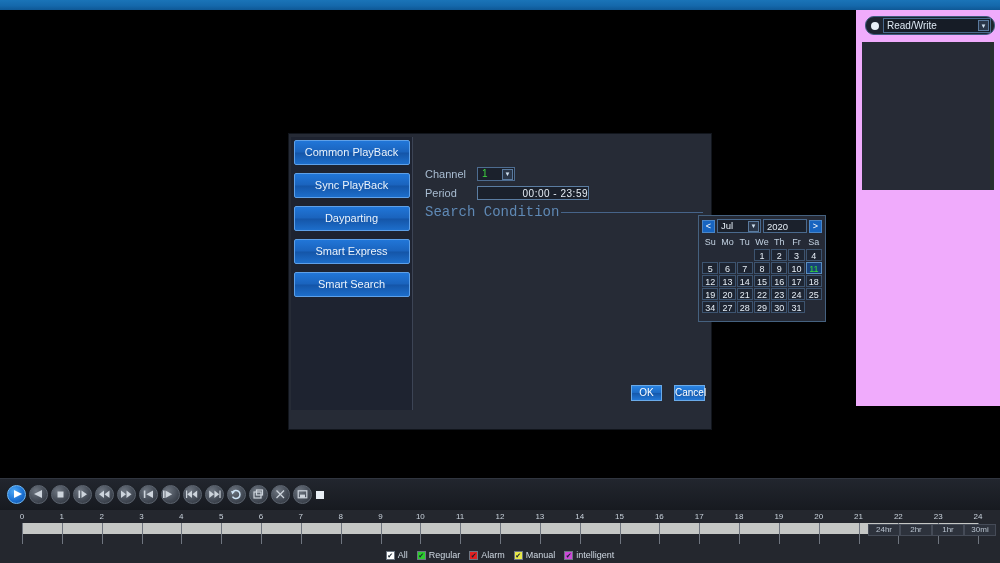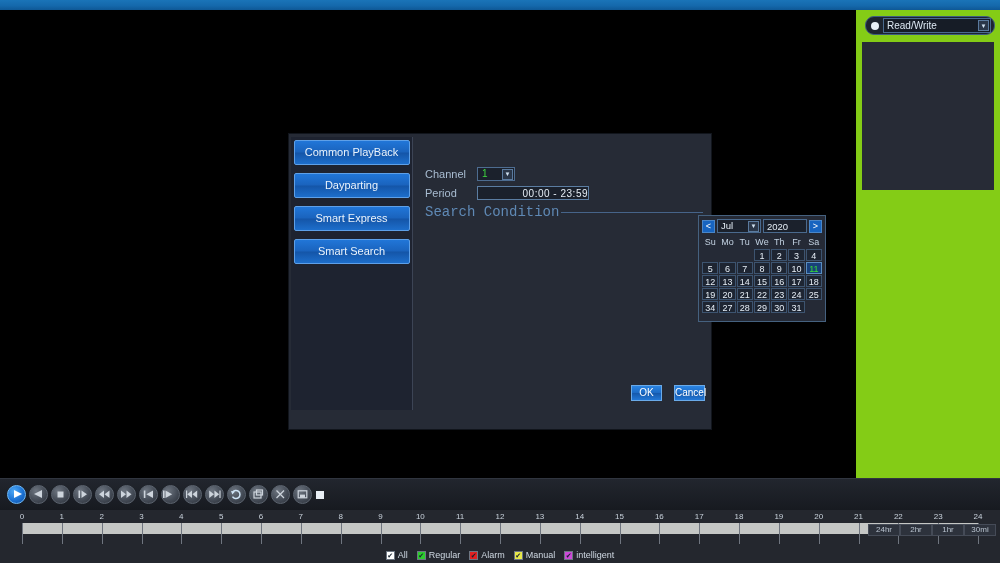--- a/index.html
+++ b/index.html
@@ -18,22 +18,22 @@
   }
 
   
   .video-area {
     position: absolute; left: 0; top: 10px; width: 856px; height: 468px;
     background: #000;
   }
 
   
   .sidebar {
-    position: absolute; left: 856px; top: 10px; width: 144px; height: 468px;
-    background: #84cc16;
+    position: absolute; left: 856px; top: 10px; width: 144px; height: 396px;
+    background: #f0abfc;
   }
   .hdd-select {
     position: absolute; left: 9px; top: 6px; width: 130px; height: 19px;
     border: 1px solid #3e5c80; border-radius: 9px;
     background: #1d2430;
     display: flex; align-items: center; padding: 0 3px;
   }
   .radio-dot {
     width: 8px; height: 8px; border-radius: 50%;
     background: #e8f0f8; flex: 0 0 auto; margin: 0 4px 0 2px;
@@ -213,20 +213,21 @@
 
     <div class="panel-empty"></div>
 
   </div>
 
   <div class="dialog">
     <div class="dlg-body">
 
       <div class="dlg-left">
           <div class="side-btn">Common PlayBack</div>
+          <div class="side-btn">Sync PlayBack</div>
           <div class="side-btn">Dayparting</div>
           <div class="side-btn">Smart Express</div>
           <div class="side-btn">Smart Search</div>
         </div>
 
       <div class="dlg-right">
 
         <div class="frow" style="left:8px; top:33px;">
           <span class="flabel">Channel</span>
           <span class="chan-sel">

